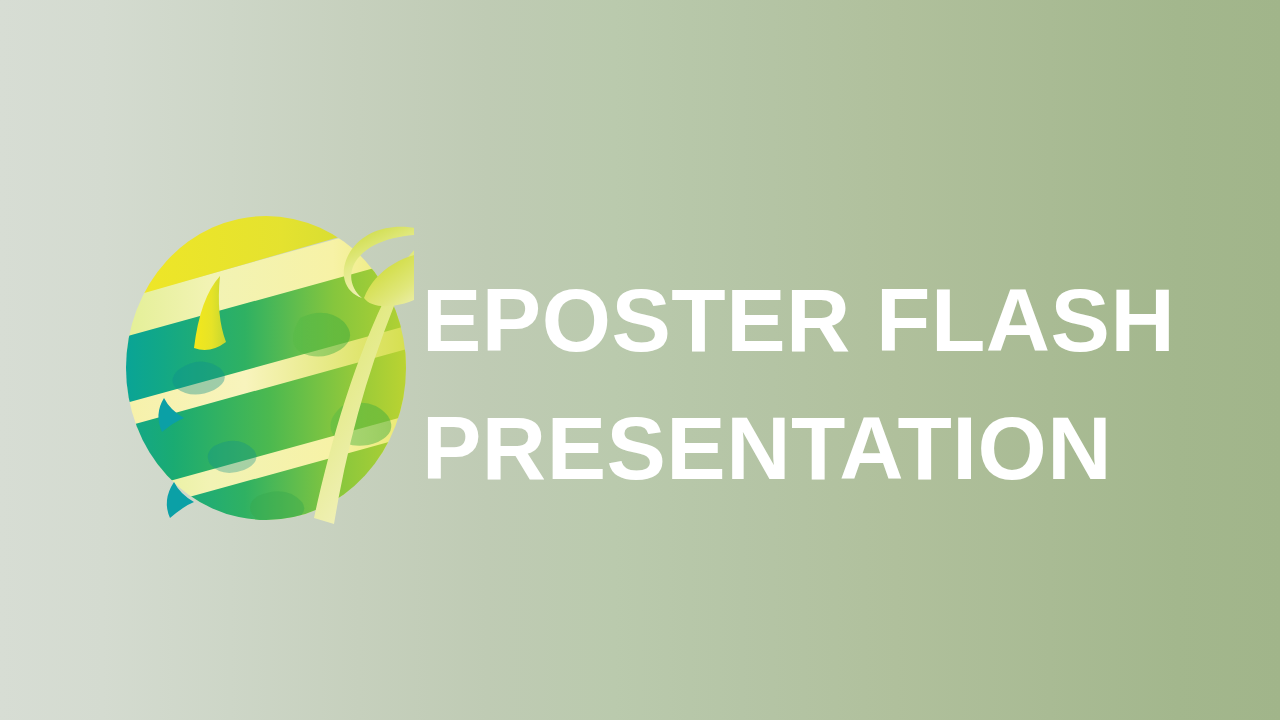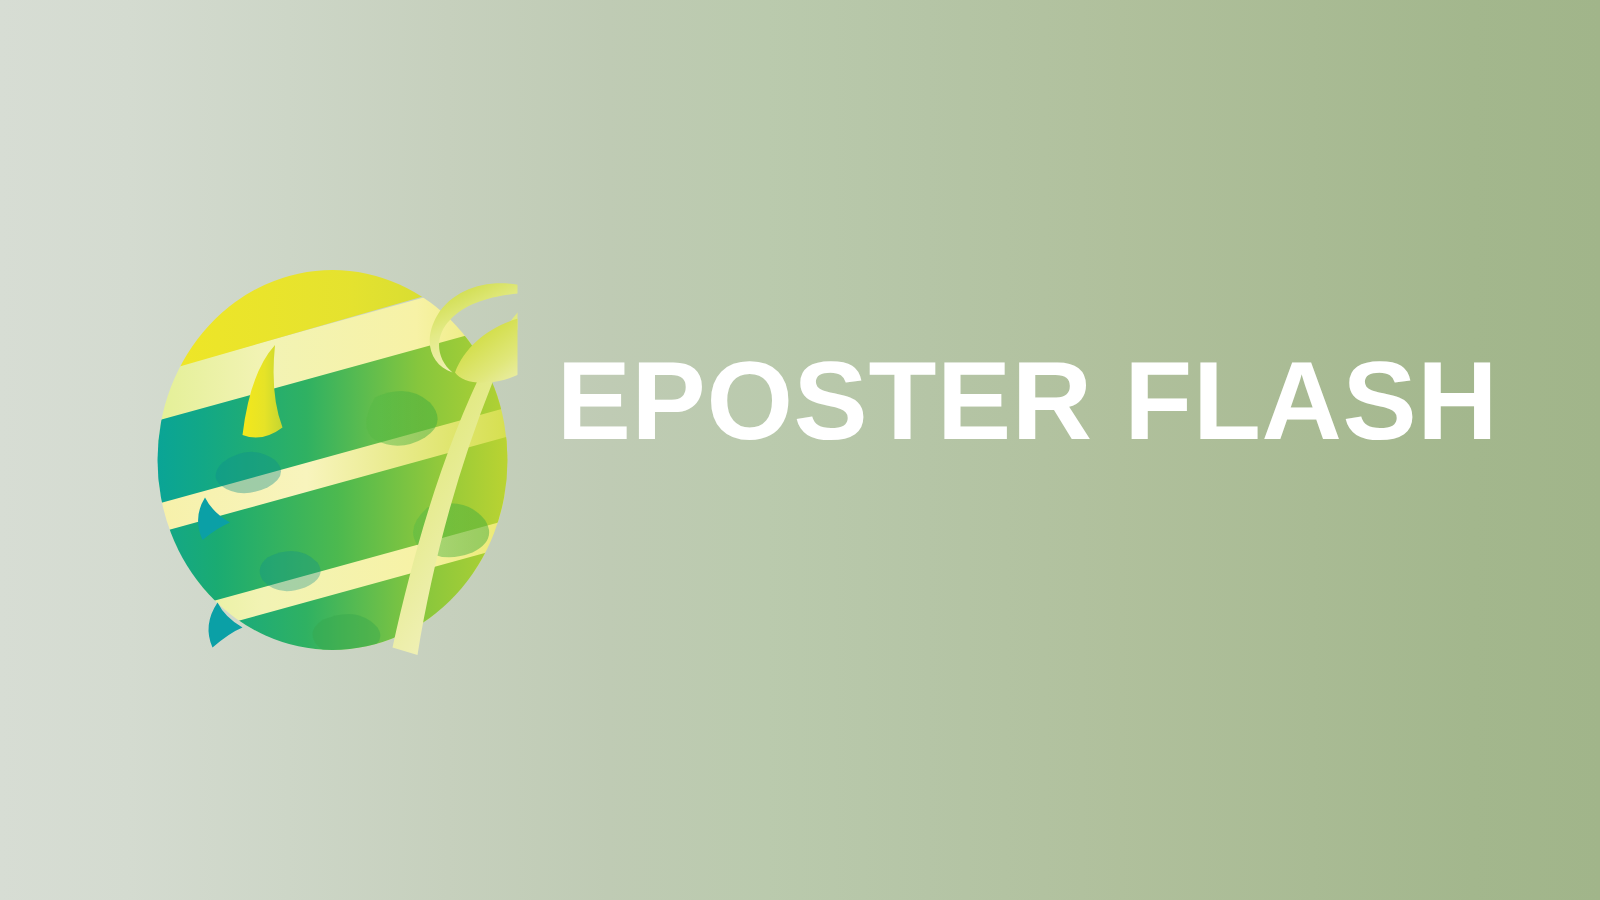--- a/index.html
+++ b/index.html
@@ -24,21 +24,20 @@
         #cdd6c7 18%,
         #c6d0bd 28%,
         #bfcbb4 38%,
         #bacaad 48%,
         #b5c5a6 58%,
         #b0c09c 70%,
         #a9bb94 82%,
         #a3b78d 92%,
         #a1b58a 100%);
     overflow: hidden;
-    text-align: center;
   }
 
   
   #logo-block {
     position: absolute;
     left: 118px;
     top: 200px;
     width: 296px;
     height: 325px;
   }
@@ -174,15 +173,16 @@
       <g>
         <path d="M 46 198 q -10 16 -2 34 q 12 -10 22 -14 q -14 -8 -20 -20 Z" fill="#0ba0a6"></path>
         <path d="M 56 282 q -12 18 -4 36 q 14 -12 24 -16 q -14 -8 -20 -20 Z" fill="#0ba0a6"></path>
         <path d="M 78 352 q -12 16 -4 32 q 14 -10 24 -14 q -14 -8 -20 -18 Z" fill="#0fa9a0"></path>
       </g>
     </svg>
   </div>
 
   <div id="title-block">
     <div class="title-line">EPOSTER FLASH</div>
+    <div class="title-line">PRESENTATION</div>
   </div>
 
 </div>
 
 </body></html>

